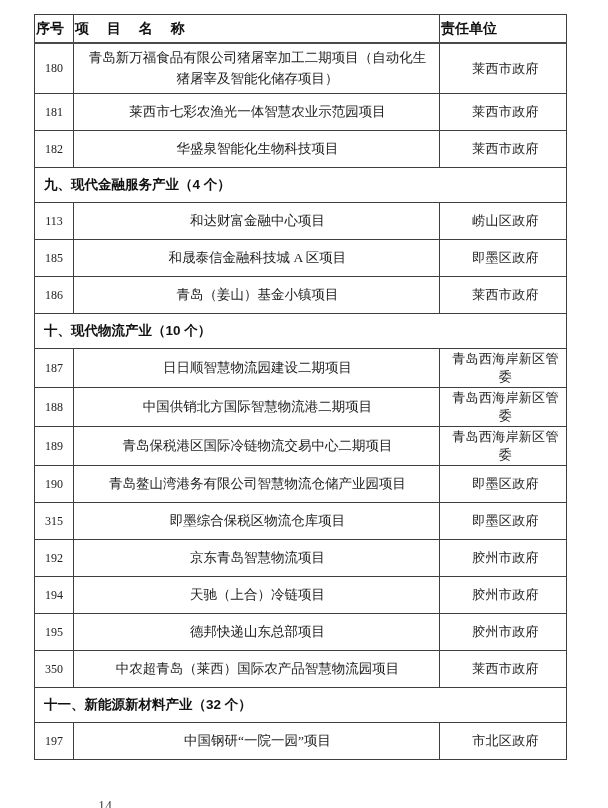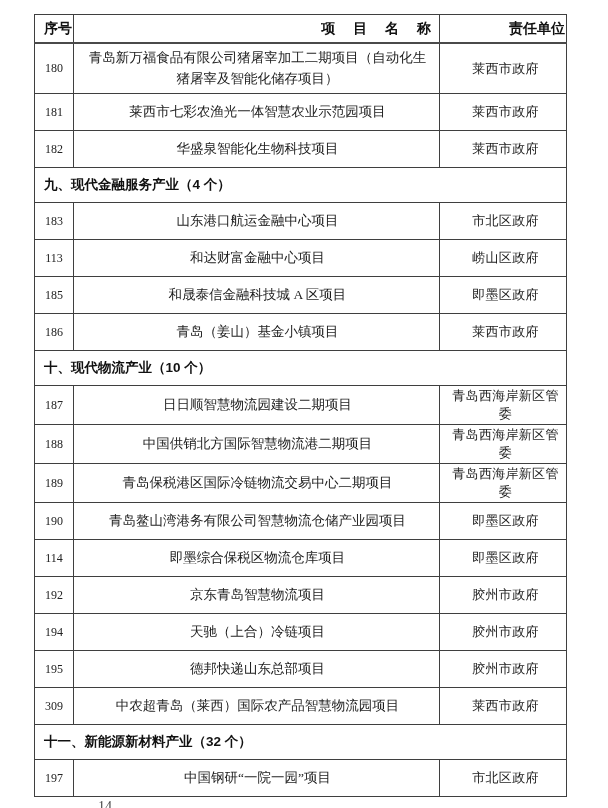--- a/index.html
+++ b/index.html
@@ -28,21 +28,21 @@
   .doc-table td {
     border: 1px solid #3f3f3f;
     overflow: hidden;
   }
   .doc-table thead th {
     height: 25px;
     font-family: "Liberation Sans", "DejaVu Sans", sans-serif;
     font-weight: bold;
     font-size: 14px;
     color: #111;
-    text-align: right;
+    text-align: left;
     border-bottom: 2.5px solid #4a4a4a;
     background: #fff;
   }
   .th-name {
     letter-spacing: 7px;
   }
   .item-row td {
     height: 32px;
   }
   .row-tall td {
@@ -113,25 +113,20 @@
       </tr>
       <tr class="item-row">
         <td class="cell-no">182</td>
         <td class="cell-name">华盛泉智能化生物科技项目</td>
         <td class="cell-unit">莱西市政府</td>
       </tr>
       <tr class="section-row">
         <td colspan="3" class="cell-section">九、现代金融服务产业（4 个）</td>
       </tr>
       <tr class="item-row">
-        <td class="cell-no">183</td>
-        <td class="cell-name">山东港口航运金融中心项目</td>
-        <td class="cell-unit">市北区政府</td>
-      </tr>
-      <tr class="item-row">
         <td class="cell-no">113</td>
         <td class="cell-name">和达财富金融中心项目</td>
         <td class="cell-unit">崂山区政府</td>
       </tr>
       <tr class="item-row">
         <td class="cell-no">185</td>
         <td class="cell-name">和晟泰信金融科技城 A 区项目</td>
         <td class="cell-unit">即墨区政府</td>
       </tr>
       <tr class="item-row">
@@ -156,41 +151,41 @@
         <td class="cell-no">189</td>
         <td class="cell-name">青岛保税港区国际冷链物流交易中心二期项目</td>
         <td class="cell-unit">青岛西海岸新区管委</td>
       </tr>
       <tr class="item-row">
         <td class="cell-no">190</td>
         <td class="cell-name">青岛鳌山湾港务有限公司智慧物流仓储产业园项目</td>
         <td class="cell-unit">即墨区政府</td>
       </tr>
       <tr class="item-row">
-        <td class="cell-no">114</td>
+        <td class="cell-no">315</td>
         <td class="cell-name">即墨综合保税区物流仓库项目</td>
         <td class="cell-unit">即墨区政府</td>
       </tr>
       <tr class="item-row">
         <td class="cell-no">192</td>
         <td class="cell-name">京东青岛智慧物流项目</td>
         <td class="cell-unit">胶州市政府</td>
       </tr>
       <tr class="item-row">
         <td class="cell-no">194</td>
         <td class="cell-name">天驰（上合）冷链项目</td>
         <td class="cell-unit">胶州市政府</td>
       </tr>
       <tr class="item-row">
         <td class="cell-no">195</td>
         <td class="cell-name">德邦快递山东总部项目</td>
         <td class="cell-unit">胶州市政府</td>
       </tr>
       <tr class="item-row">
-        <td class="cell-no">309</td>
+        <td class="cell-no">350</td>
         <td class="cell-name">中农超青岛（莱西）国际农产品智慧物流园项目</td>
         <td class="cell-unit">莱西市政府</td>
       </tr>
       <tr class="section-row">
         <td colspan="3" class="cell-section">十一、新能源新材料产业（32 个）</td>
       </tr>
       <tr class="item-row">
         <td class="cell-no">197</td>
         <td class="cell-name">中国钢研“一院一园”项目</td>
         <td class="cell-unit">市北区政府</td>

